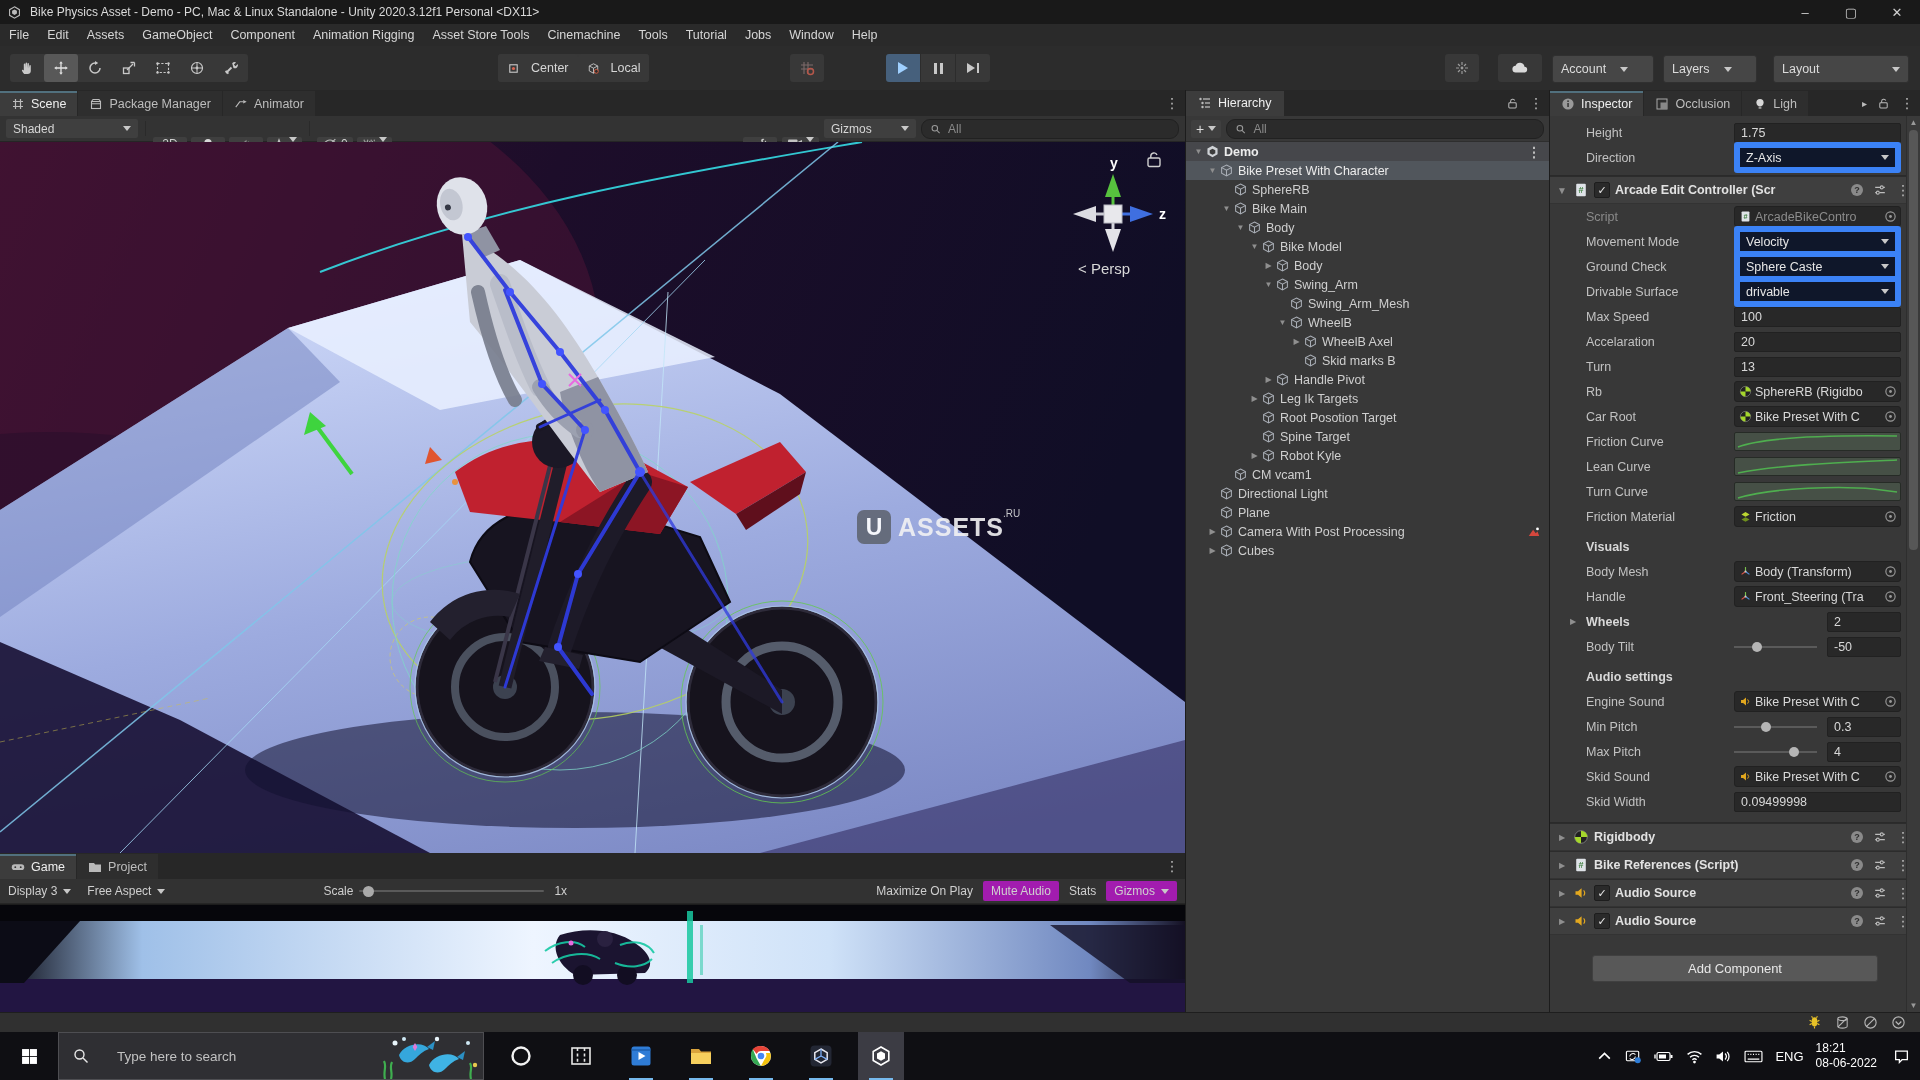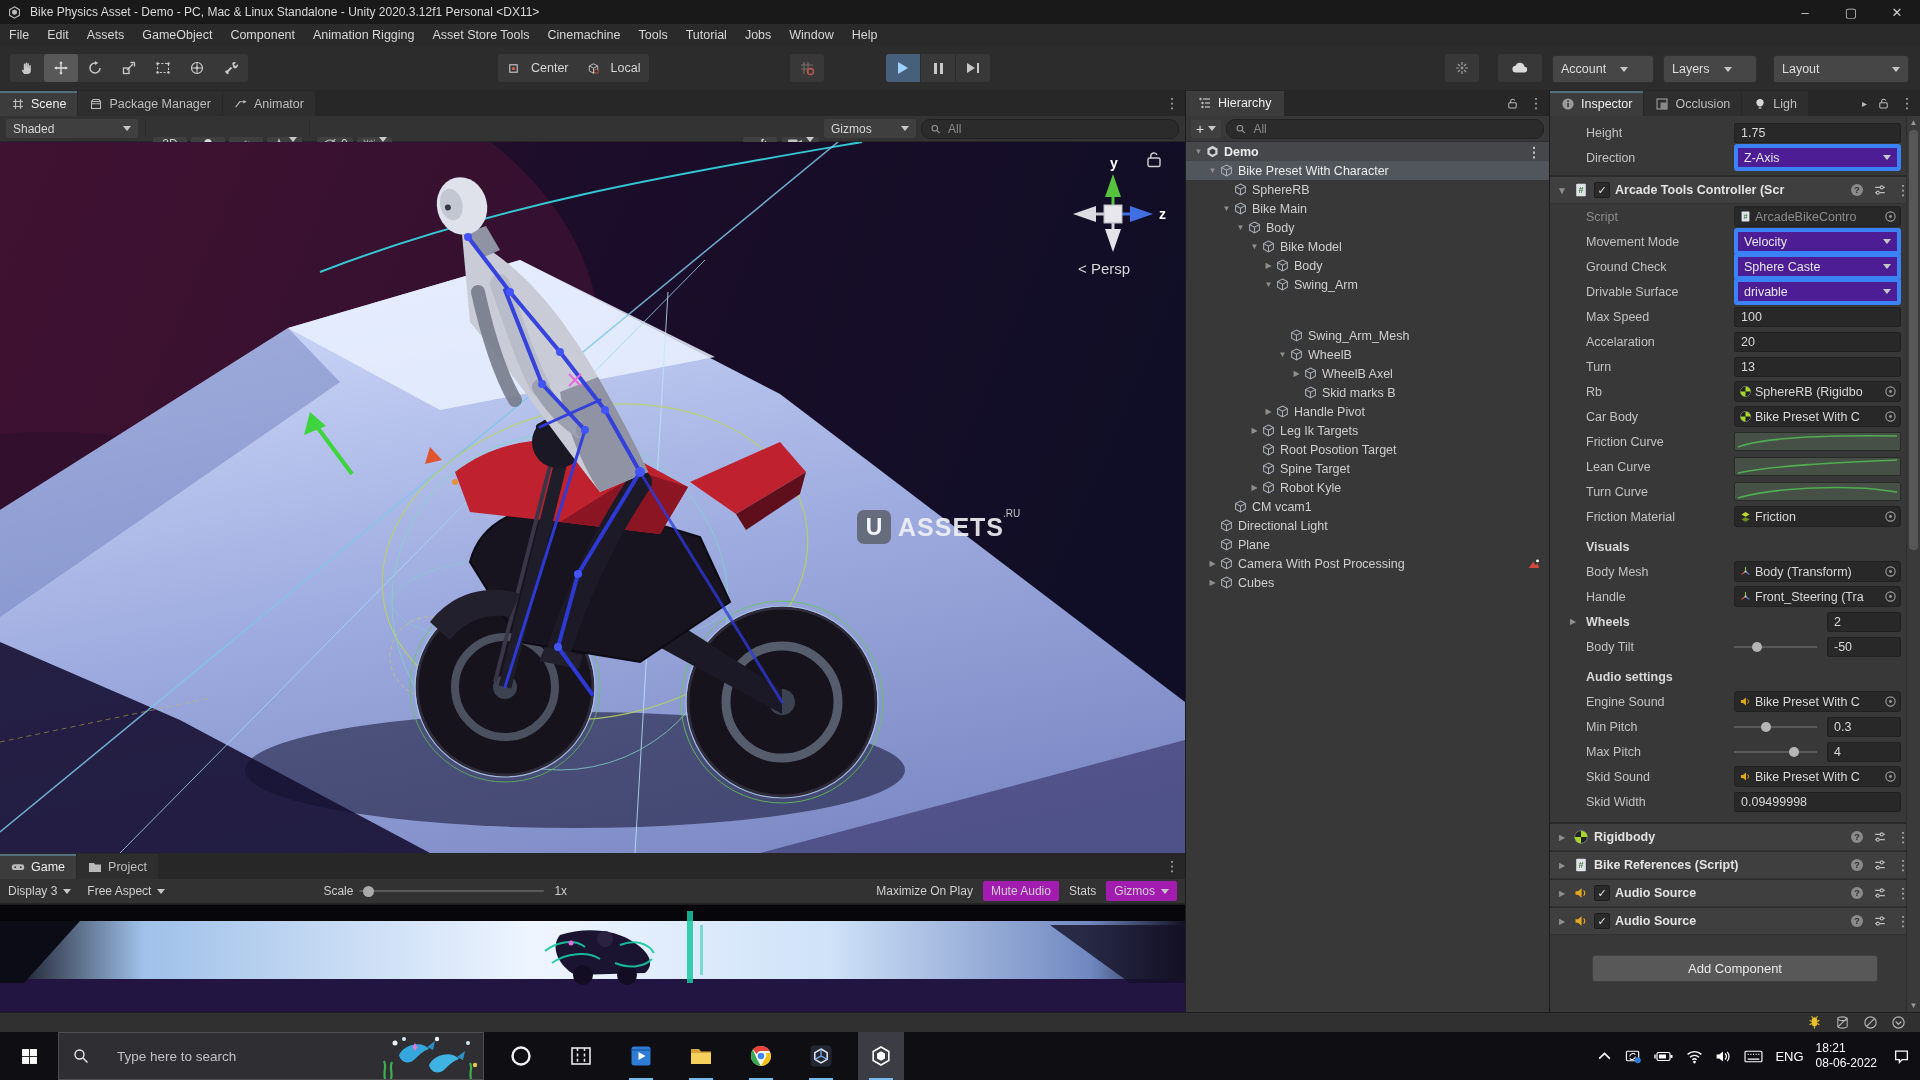--- a/index.html
+++ b/index.html
@@ -85,21 +85,21 @@
   
   .insp{position:absolute;left:1550px;top:90px;width:370px;height:922px;background:#383838;}
   .insp-body{position:absolute;left:0;top:26px;right:0;bottom:0;overflow:hidden;}
   .irow{height:25px;display:flex;align-items:center;padding-left:36px;position:relative;}
   .irow .lbl{width:148px;flex:none;font-size:12.5px;color:#c2c2c2;overflow:hidden;white-space:nowrap;}
   .irow .lbl.dim{color:#8b8b8b}
   .irow .lbl.bold{font-weight:bold;color:#d8d8d8}
   .irow .val{width:167px;flex:none;display:flex;align-items:center;}
   .fld{height:18px;background:#282828;border:1px solid #212121;border-radius:2px;width:100%;
        display:flex;align-items:center;padding:0 6px;font-size:12.5px;color:#d8d8d8;}
-  .drop{height:19px;background:#4c1d95;border:4px solid #3b82f6;border-radius:3px;width:100%;
+  .drop{height:19px;background:#0f172a;border:6px solid #3b82f6;border-radius:3px;width:100%;
         display:flex;align-items:center;padding:0 6px;font-size:12.5px;color:#e6e6e6;}
   .drop .caret{margin-left:auto}
   .objf{height:19px;background:#282828;border:1px solid #212121;border-radius:3px;width:100%;
         display:flex;align-items:center;padding:0 2px 0 4px;font-size:12.5px;color:#d8d8d8;gap:3px;}
   .objf .otext{overflow:hidden;white-space:nowrap;flex:1;}
   .pick{width:15px;height:15px;flex:none;display:flex;align-items:center;justify-content:center;}
   .pick svg{width:13px;height:13px}
   .curvebox{height:17px;width:100%;background:#465046;border:1px solid #262b26;border-radius:2px;overflow:hidden;}
   .islider{flex:1;height:2px;background:#5a5a5a;position:relative;margin-right:10px;}
   .islider .knob{position:absolute;top:-4px;width:10px;height:10px;border-radius:50%;background:#b5b5b5;}
@@ -711,21 +711,21 @@
           <span>Body</span>
         </div>
         <div class="trow" style="padding-left: 76px;">
           <span class="arr" style="font-size: 8px;">▼</span>
           <svg viewBox="0 0 16 16" class="oicn" style="width: 15px; height: 15px;">
             <path d="M8 2.2 13.2 4.9 13.2 11 8 13.8 2.8 11 2.8 4.9Z" fill="none" stroke="#a9aeb6" stroke-width="1.1"></path>
             <path d="M2.8 4.9 8 7.6 13.2 4.9M8 7.6V13.8" fill="none" stroke="#a9aeb6" stroke-width="1.1"></path>
           </svg>
           <span>Swing_Arm</span>
         </div>
-        <div class="trow" style="padding-left: 90px; margin-top: 32px;">
+        <div class="trow" style="padding-left: 90px;">
           <span class="arr"></span>
           <svg viewBox="0 0 16 16" class="oicn" style="width: 15px; height: 15px;">
             <path d="M8 2.2 13.2 4.9 13.2 11 8 13.8 2.8 11 2.8 4.9Z" fill="none" stroke="#a9aeb6" stroke-width="1.1"></path>
             <path d="M2.8 4.9 8 7.6 13.2 4.9M8 7.6V13.8" fill="none" stroke="#a9aeb6" stroke-width="1.1"></path>
           </svg>
           <span>Swing_Arm_Mesh</span>
         </div>
         <div class="trow" style="padding-left: 90px;">
           <span class="arr" style="font-size: 8px;">▼</span>
           <svg viewBox="0 0 16 16" class="oicn" style="width: 15px; height: 15px;">
@@ -893,21 +893,21 @@
           </div>
         </div>
       <div style="height:1px;background:#2a2a2a;margin:5px 0 0"></div>
       <div class="comp-head">
         <span class="arr">▼</span>
         <svg class="cicn" viewBox="0 0 16 16">
             <rect x="3.2" y="1.8" width="9.6" height="12.4" rx="1" fill="#dfe3e8"></rect>
             <text x="8" y="11.2" font-size="9" font-weight="bold" text-anchor="middle" fill="#3f7f3f" font-family="Liberation Sans,sans-serif">#</text>
           </svg>
         <span class="chk">✓</span>
-        <span class="cname">Arcade Tools Controller (Scr</span>
+        <span class="cname">Arcade Edit Controller (Scr</span>
         <span class="hic">
           <svg viewBox="0 0 14 14">
               <circle cx="7" cy="7" r="6" fill="#8a8a8a"></circle>
               <text x="7" y="10" font-size="9" font-weight="bold" text-anchor="middle" fill="#2e2e2e" font-family="Liberation Sans,sans-serif">?</text>
             </svg>
           <svg viewBox="0 0 16 16">
               <path d="M2.5 5h6M11.5 5h2M2.5 11h2M7.5 11h6" stroke="#bdbdbd" stroke-width="1.2"></path>
               <circle cx="10" cy="5" r="1.7" fill="none" stroke="#bdbdbd" stroke-width="1.2"></circle>
               <circle cx="5.5" cy="11" r="1.7" fill="none" stroke="#bdbdbd" stroke-width="1.2"></circle>
             </svg>
@@ -997,21 +997,21 @@
                 <span class="pick">
                   <svg viewBox="0 0 14 14">
                     <circle cx="7" cy="7" r="5" fill="none" stroke="#9a9a9a" stroke-width="1.2"></circle>
                     <circle cx="7" cy="7" r="1.5" fill="#9a9a9a"></circle>
                   </svg>
                 </span>
               </div>
             </div>
           </div>
           <div class="irow">
-            <span class="lbl">Car Body</span>
+            <span class="lbl">Car Root</span>
             <div class="val">
               <div class="objf">
                 <svg viewBox="0 0 16 16" style="width: 13px; height: 13px;">
                   <circle cx="8" cy="8" r="6.3" fill="#202020" stroke="#8a8a8a" stroke-width=".8"></circle>
                   <path d="M8 1.7A6.3 6.3 0 0 1 14.3 8H8Z" fill="#a4d62c"></path>
                   <path d="M8 14.3A6.3 6.3 0 0 1 1.7 8H8Z" fill="#a4d62c"></path>
                 </svg>
                 <span class="otext">Bike Preset With C</span>
                 <span class="pick">
                   <svg viewBox="0 0 14 14">

